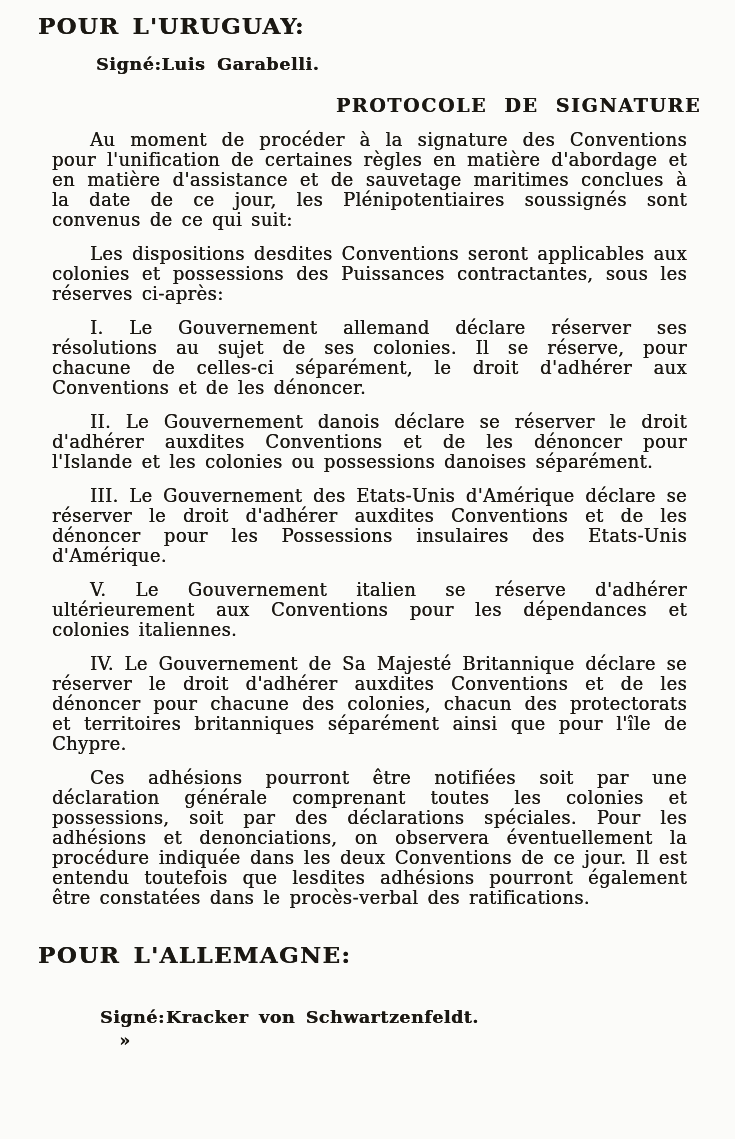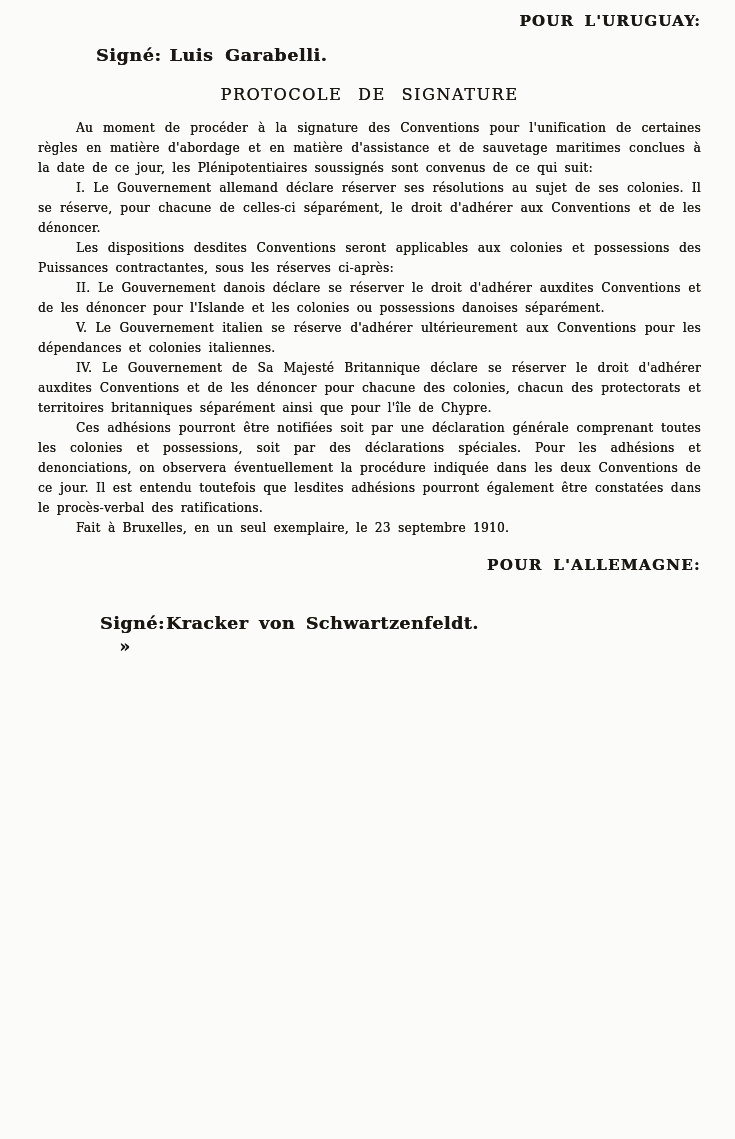--- a/index.html
+++ b/index.html
@@ -15,60 +15,60 @@
     font-family: "DejaVu Serif", "Liberation Serif", serif;
   }
   .page {
     box-sizing: border-box;
     width: 735px;
     height: 1139px;
     padding: 12px 34px 0 38px;
     background: #fbfbf9;
   }
   .center-heading {
-    text-align: right;
+    text-align: left;
     font-weight: bold;
-    font-size: 15px;
+    font-size: 23px;
     letter-spacing: 1.2px;
     word-spacing: 4px;
     margin: 0 0 0 0;
     text-shadow: 0.3px 0 0 currentColor;
   }
   .sig-top {
     margin: 15px 0 0 58px;
     font-size: 17.5px;
     font-weight: bold;
     letter-spacing: 0.6px;
     word-spacing: 5px;
     text-shadow: 0.3px 0 0 currentColor;
   }
   .doc-title {
-    text-align: center;
-    font-weight: normal;
-    font-size: 16px;
+    text-align: right;
+    font-weight: bold;
+    font-size: 19px;
     letter-spacing: 1.6px;
     word-spacing: 9px;
     margin: 20px 0 14px 0;
     text-shadow: 0.3px 0 0 currentColor;
   }
   .body-text {
     margin: 0;
   }
   .para {
-    margin: 0;
-    font-size: 12px;
+    margin: 14px;
+    font-size: 18px;
     line-height: 20px;
     letter-spacing: 0.35px;
     word-spacing: 3px;
     text-align: justify;
     text-indent: 38px;
     text-shadow: 0.25px 0 0 currentColor;
   }
   .center-heading.bottom {
-    margin-top: 18px;
+    margin-top: 33px;
     letter-spacing: 1.4px;
   }
   .sig-block {
     margin: 38px 0 0 62px;
     font-size: 17.5px;
     font-weight: bold;
     letter-spacing: 0.5px;
     text-shadow: 0.3px 0 0 currentColor;
   }
   .sig-row {
@@ -83,46 +83,45 @@
   .sig-prefix.ditto {
     text-align: center;
     width: 50px;
     flex: 0 0 50px;
     margin-right: 16px;
   }
   .sig-name {
     word-spacing: 4px;
   }
   .sig-top .sig-name-inline {
-    margin-left: 8px;
     word-spacing: 5px;
   }
 </style>
 </head>
 <body>
 
 <div class="page">
 
   <div class="center-heading">POUR L'URUGUAY:</div>
 
   <div class="sig-top">
     <span>Signé:</span><span class="sig-name-inline">Luis Garabelli.</span>
   </div>
 
   <div class="doc-title">PROTOCOLE DE SIGNATURE</div>
 
   <div class="body-text">
     <p class="para">Au moment de procéder à la signature des Conventions pour l'unification de certaines règles en matière d'abordage et en matière d'assistance et de sauvetage maritimes conclues à la date de ce jour, les Plénipotentiaires soussignés sont convenus de ce qui suit:</p>
+    <p class="para">Les dispositions desdites Conventions seront applicables aux colonies et possessions des Puissances contractantes, sous les réserves ci-après:</p>
     <p class="para">I. Le Gouvernement allemand déclare réserver ses résolutions au sujet de ses colonies. Il se réserve, pour chacune de celles-ci séparément, le droit d'adhérer aux Conventions et de les dénoncer.</p>
-    <p class="para">Les dispositions desdites Conventions seront applicables aux colonies et possessions des Puissances contractantes, sous les réserves ci-après:</p>
     <p class="para">II. Le Gouvernement danois déclare se réserver le droit d'adhérer auxdites Conventions et de les dénoncer pour l'Islande et les colonies ou possessions danoises séparément.</p>
+    <p class="para">III. Le Gouvernement des Etats-Unis d'Amérique déclare se réserver le droit d'adhérer auxdites Conventions et de les dénoncer pour les Possessions insulaires des Etats-Unis d'Amérique.</p>
     <p class="para">V. Le Gouvernement italien se réserve d'adhérer ultérieurement aux Conventions pour les dépendances et colonies italiennes.</p>
     <p class="para">IV. Le Gouvernement de Sa Majesté Britannique déclare se réserver le droit d'adhérer auxdites Conventions et de les dénoncer pour chacune des colonies, chacun des protectorats et territoires britanniques séparément ainsi que pour l'île de Chypre.</p>
     <p class="para">Ces adhésions pourront être notifiées soit par une déclaration générale comprenant toutes les colonies et possessions, soit par des déclarations spéciales. Pour les adhésions et denonciations, on observera éventuellement la procédure indiquée dans les deux Conventions de ce jour. Il est entendu toutefois que lesdites adhésions pourront également être constatées dans le procès-verbal des ratifications.</p>
-    <p class="para">Fait à Bruxelles, en un seul exemplaire, le 23 septembre 1910.</p>
   </div>
 
   <div class="center-heading bottom">POUR L'ALLEMAGNE:</div>
 
   <div class="sig-block">
     <div class="sig-row">
       <span class="sig-prefix">Signé:</span>
       <span class="sig-name">Kracker von Schwartzenfeldt.</span>
     </div>
     <div class="sig-row">

